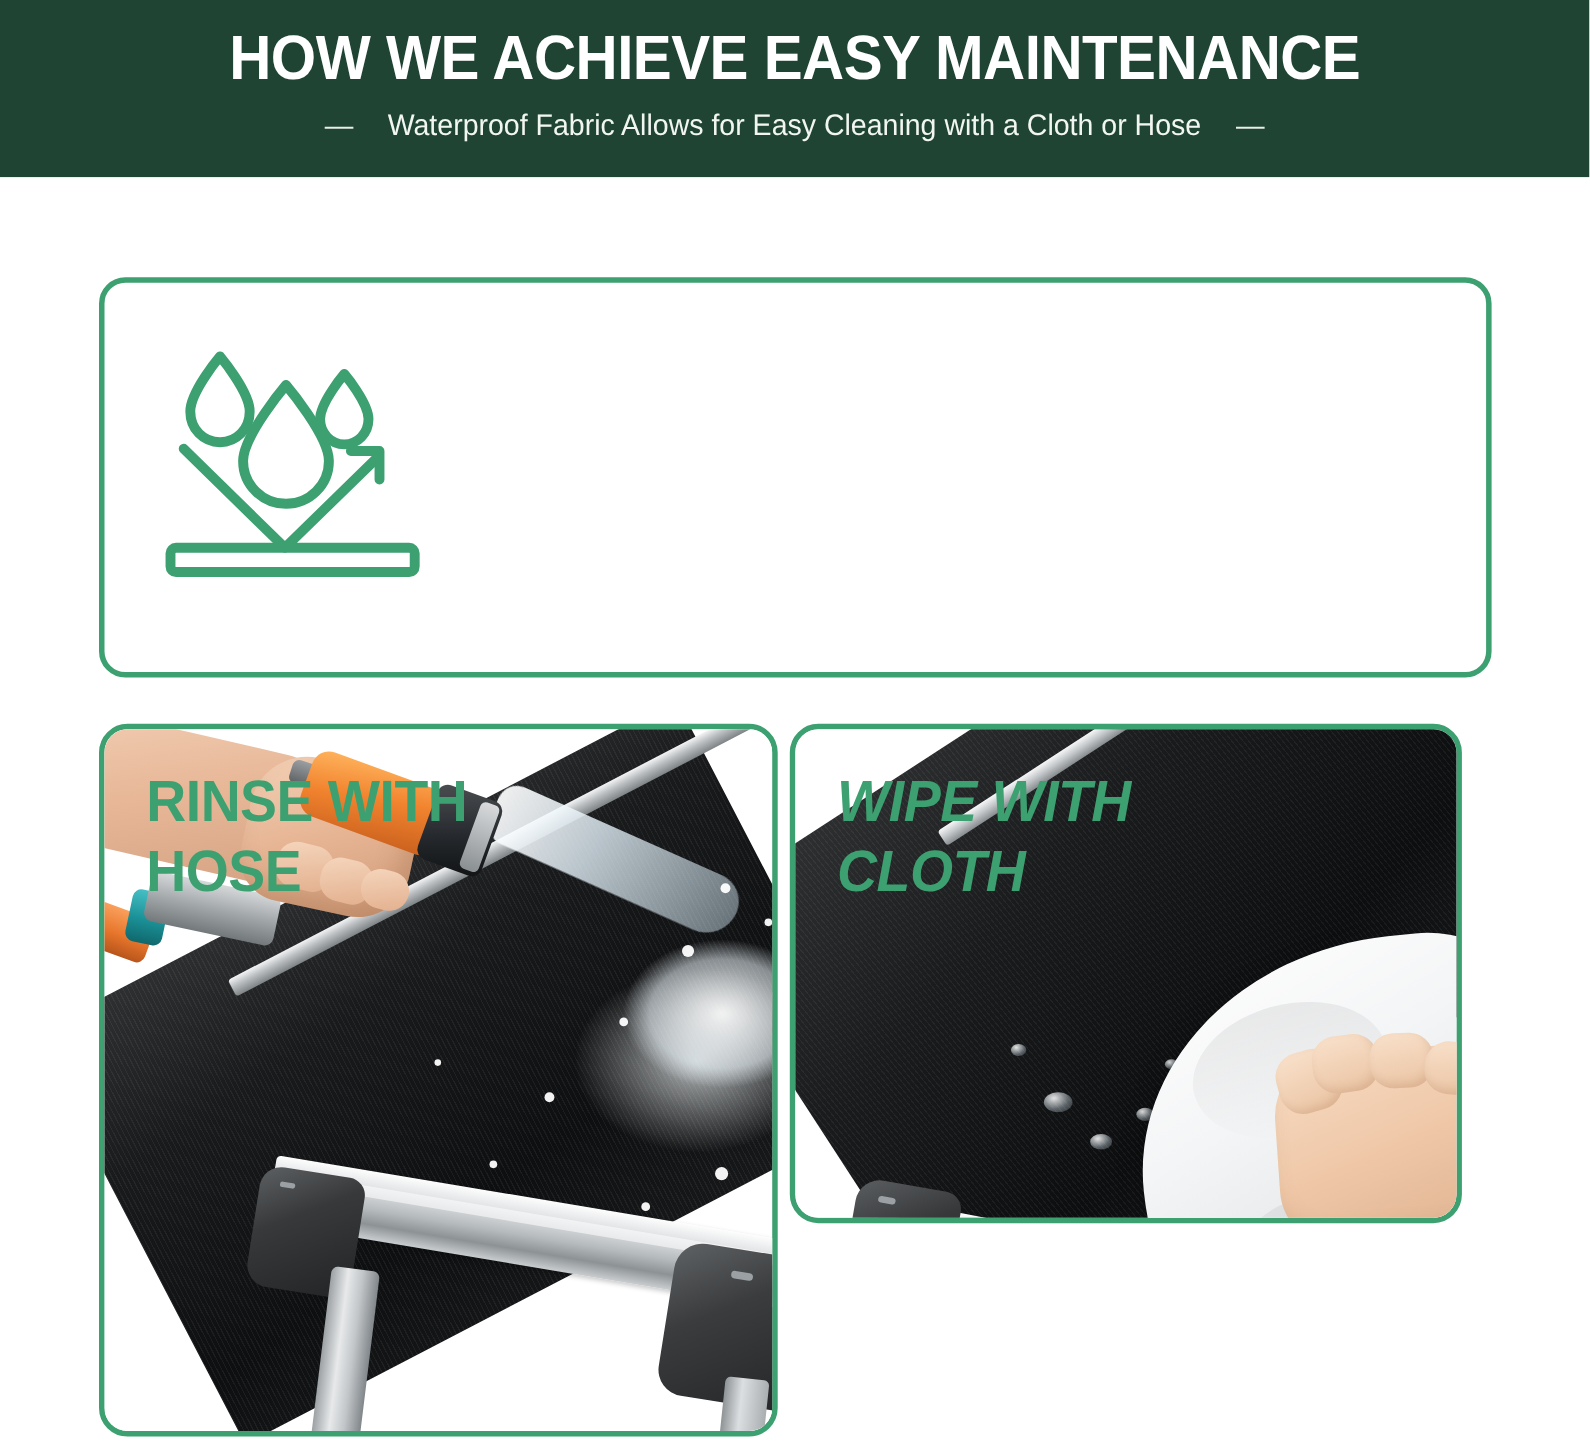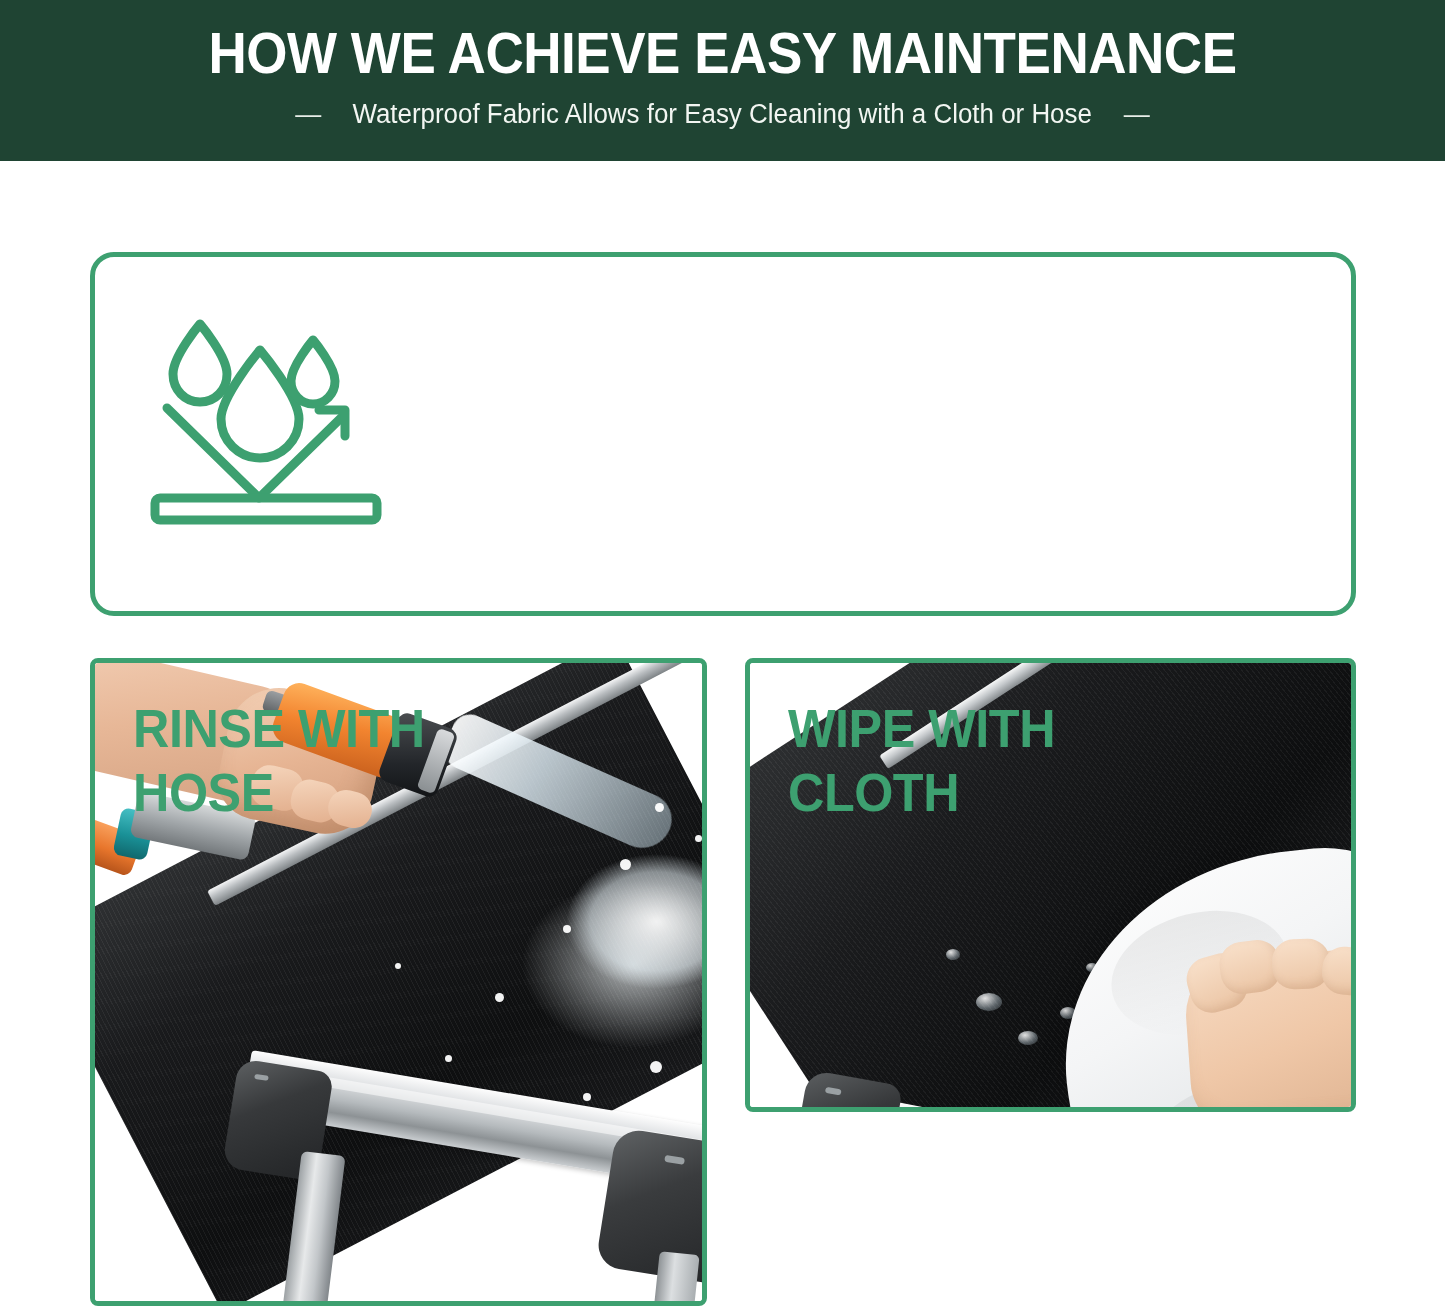--- a/index.html
+++ b/index.html
@@ -61,35 +61,35 @@
     font-weight: normal;
     transform: scaleX(0.96);
   }
 
   
   .card {
     position: absolute;
     box-sizing: border-box;
     background: #ffffff;
     border: 5px solid #3da070;
-    border-radius: 8px;
+    border-radius: 26px;
     overflow: hidden;
   }
   #card-top {
     left: 90px; top: 252px;
     width: 1266px; height: 364px;
     border-radius: 24px;
   }
   #card-rinse {
     left: 90px; top: 658px;
     width: 617px; height: 648px;
   }
   #card-wipe {
-    left: 745px; top: 658px;
-    width: 611px; height: 454px;
+    left: 718px; top: 658px;
+    width: 611px; height: 454px; font-style: italic;
   }
 
   
   .icon-wrap {
     position: absolute;
     left: 52px; top: 55px;
     width: 250px; height: 230px;
   }
   .top-text {
     position: absolute;

